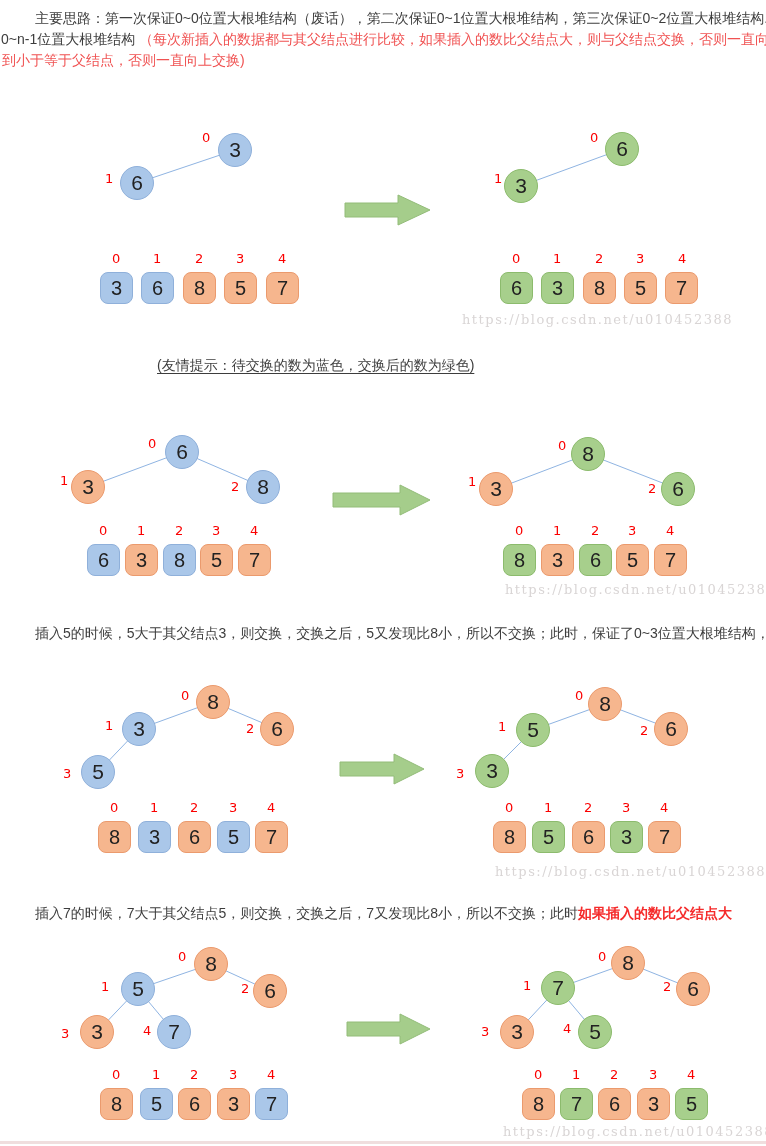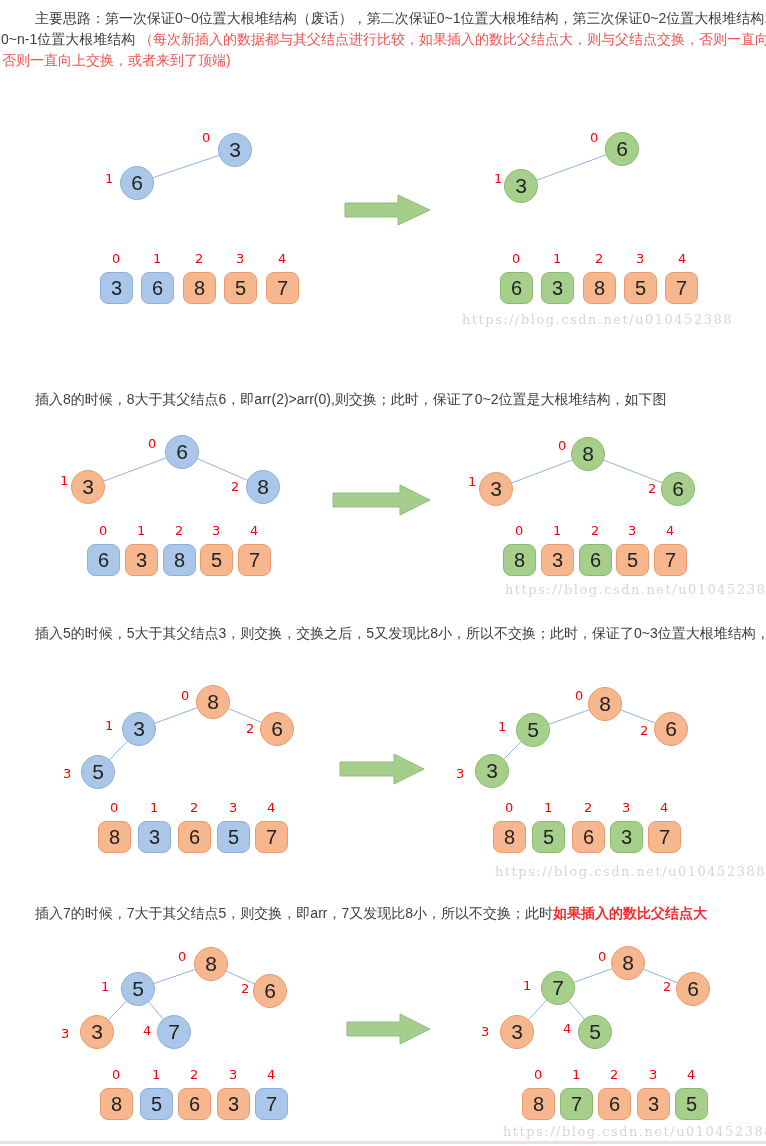--- a/index.html
+++ b/index.html
@@ -59,21 +59,21 @@
     <g fill="#a5cd8b" stroke="#93bc79" stroke-width="1">
       <polygon points="345,203 398,203 398,195 430,210 398,225 398,217 345,217"></polygon>
       <polygon points="333,493 400,493 400,485 430,500 400,515 400,507 333,507"></polygon>
       <polygon points="340,762 394,762 394,754 424,769 394,784 394,776 340,776"></polygon>
       <polygon points="347,1022 400,1022 400,1014 430,1029 400,1044 400,1036 347,1036"></polygon>
     </g>
   </svg>
 
   <div class="line indent" style="left:0;top:8px;">主要思路：第一次保证0~0位置大根堆结构（废话），第二次保证0~1位置大根堆结构，第三次保证0~2位置大根堆结构...直到保证</div>
   <div class="line" style="left:1px;top:29px;"><span>0~n-1位置大根堆结构 </span><span class="redtxt">（每次新插入的数据都与其父结点进行比较，如果插入的数比父结点大，则与父结点交换，否则一直向上交换，直</span></div>
-  <div class="line redtxt" style="left:2px;top:50px;">否则一直向上交换，或者来到了顶端)</div>
+  <div class="line redtxt" style="left:2px;top:50px;">到小于等于父结点，否则一直向上交换)</div>
 
 
   <div class="idx" style="left:202px;top:131px;">0</div>
   <div class="node" style="left:218px;top:133px;" data-color="blue">3</div>
   <div class="idx" style="left:105px;top:172px;">1</div>
   <div class="node" style="left:120px;top:166px;" data-color="blue">6</div>
 
   <div class="idx" style="left:590px;top:131px;">0</div>
   <div class="node" style="left:605px;top:132px;" data-color="green">6</div>
   <div class="idx" style="left:494px;top:172px;">1</div>
@@ -95,21 +95,21 @@
   <div class="idx" style="left:595px;top:252px;">2</div>
   <div class="idx" style="left:636px;top:252px;">3</div>
   <div class="idx" style="left:678px;top:252px;">4</div>
   <div class="cell" style="left:500px;top:272px;" data-color="green">6</div>
   <div class="cell" style="left:541px;top:272px;" data-color="green">3</div>
   <div class="cell" style="left:583px;top:272px;" data-color="orange">8</div>
   <div class="cell" style="left:624px;top:272px;" data-color="orange">5</div>
   <div class="cell" style="left:665px;top:272px;" data-color="orange">7</div>
   <div class="wm" style="left:462px;top:312px;">https://blog.csdn.net/u010452388</div>
 
-  <div class="line indent" style="left:0;top:389px;">插入8的时候，8大于其父结点6，即arr(2)&gt;arr(0),则交换；此时，保证了0~2位置是大根堆结构，如下图</div>
+  <div class="tip" style="left:157px;top:357px;">(友情提示：待交换的数为蓝色，交换后的数为绿色)</div>
 
   <div class="idx" style="left:148px;top:437px;">0</div>
   <div class="node" style="left:165px;top:435px;" data-color="blue">6</div>
   <div class="idx" style="left:60px;top:474px;">1</div>
   <div class="node" style="left:71px;top:470px;" data-color="orange">3</div>
   <div class="idx" style="left:231px;top:480px;">2</div>
   <div class="node" style="left:246px;top:470px;" data-color="blue">8</div>
 
   <div class="idx" style="left:558px;top:439px;">0</div>
   <div class="node" style="left:571px;top:437px;" data-color="green">8</div>
@@ -177,21 +177,21 @@
   <div class="idx" style="left:584px;top:801px;">2</div>
   <div class="idx" style="left:622px;top:801px;">3</div>
   <div class="idx" style="left:660px;top:801px;">4</div>
   <div class="cell" style="left:493px;top:821px;" data-color="orange">8</div>
   <div class="cell" style="left:532px;top:821px;" data-color="green">5</div>
   <div class="cell" style="left:572px;top:821px;" data-color="orange">6</div>
   <div class="cell" style="left:610px;top:821px;" data-color="green">3</div>
   <div class="cell" style="left:648px;top:821px;" data-color="orange">7</div>
   <div class="wm" style="left:495px;top:864px;">https://blog.csdn.net/u010452388</div>
 
-  <div class="line indent" style="left:0;top:903px;"><span>插入7的时候，7大于其父结点5，则交换，即arr，7又发现比8小，所以不交换；此时</span><span class="redbold">如果插入的数比父结点大</span></div>
+  <div class="line indent" style="left:0;top:903px;"><span>插入7的时候，7大于其父结点5，则交换，交换之后，7又发现比8小，所以不交换；此时</span><span class="redbold">如果插入的数比父结点大</span></div>
 
   <div class="idx" style="left:178px;top:950px;">0</div>
   <div class="node" style="left:194px;top:947px;" data-color="orange">8</div>
   <div class="idx" style="left:101px;top:980px;">1</div>
   <div class="node" style="left:121px;top:972px;" data-color="blue">5</div>
   <div class="idx" style="left:241px;top:982px;">2</div>
   <div class="node" style="left:253px;top:974px;" data-color="orange">6</div>
   <div class="idx" style="left:61px;top:1027px;">3</div>
   <div class="node" style="left:80px;top:1015px;" data-color="orange">3</div>
   <div class="idx" style="left:143px;top:1024px;">4</div>

